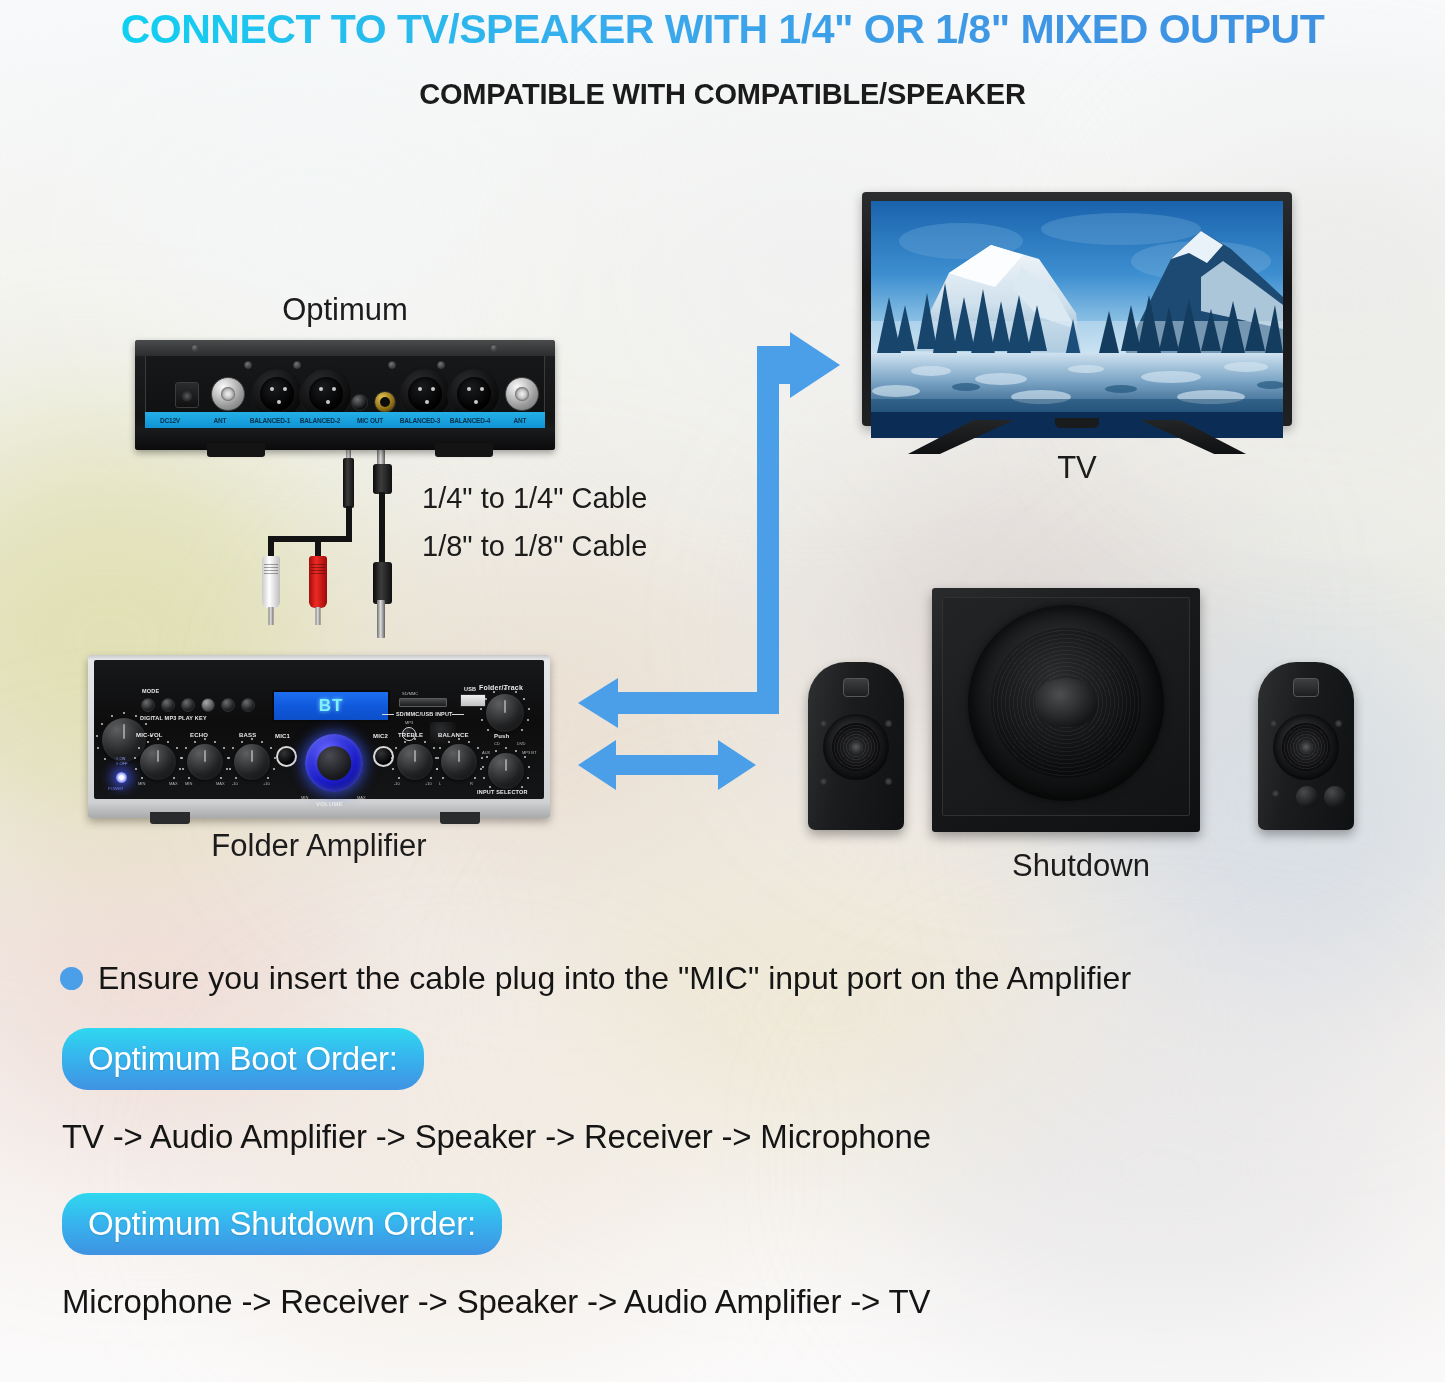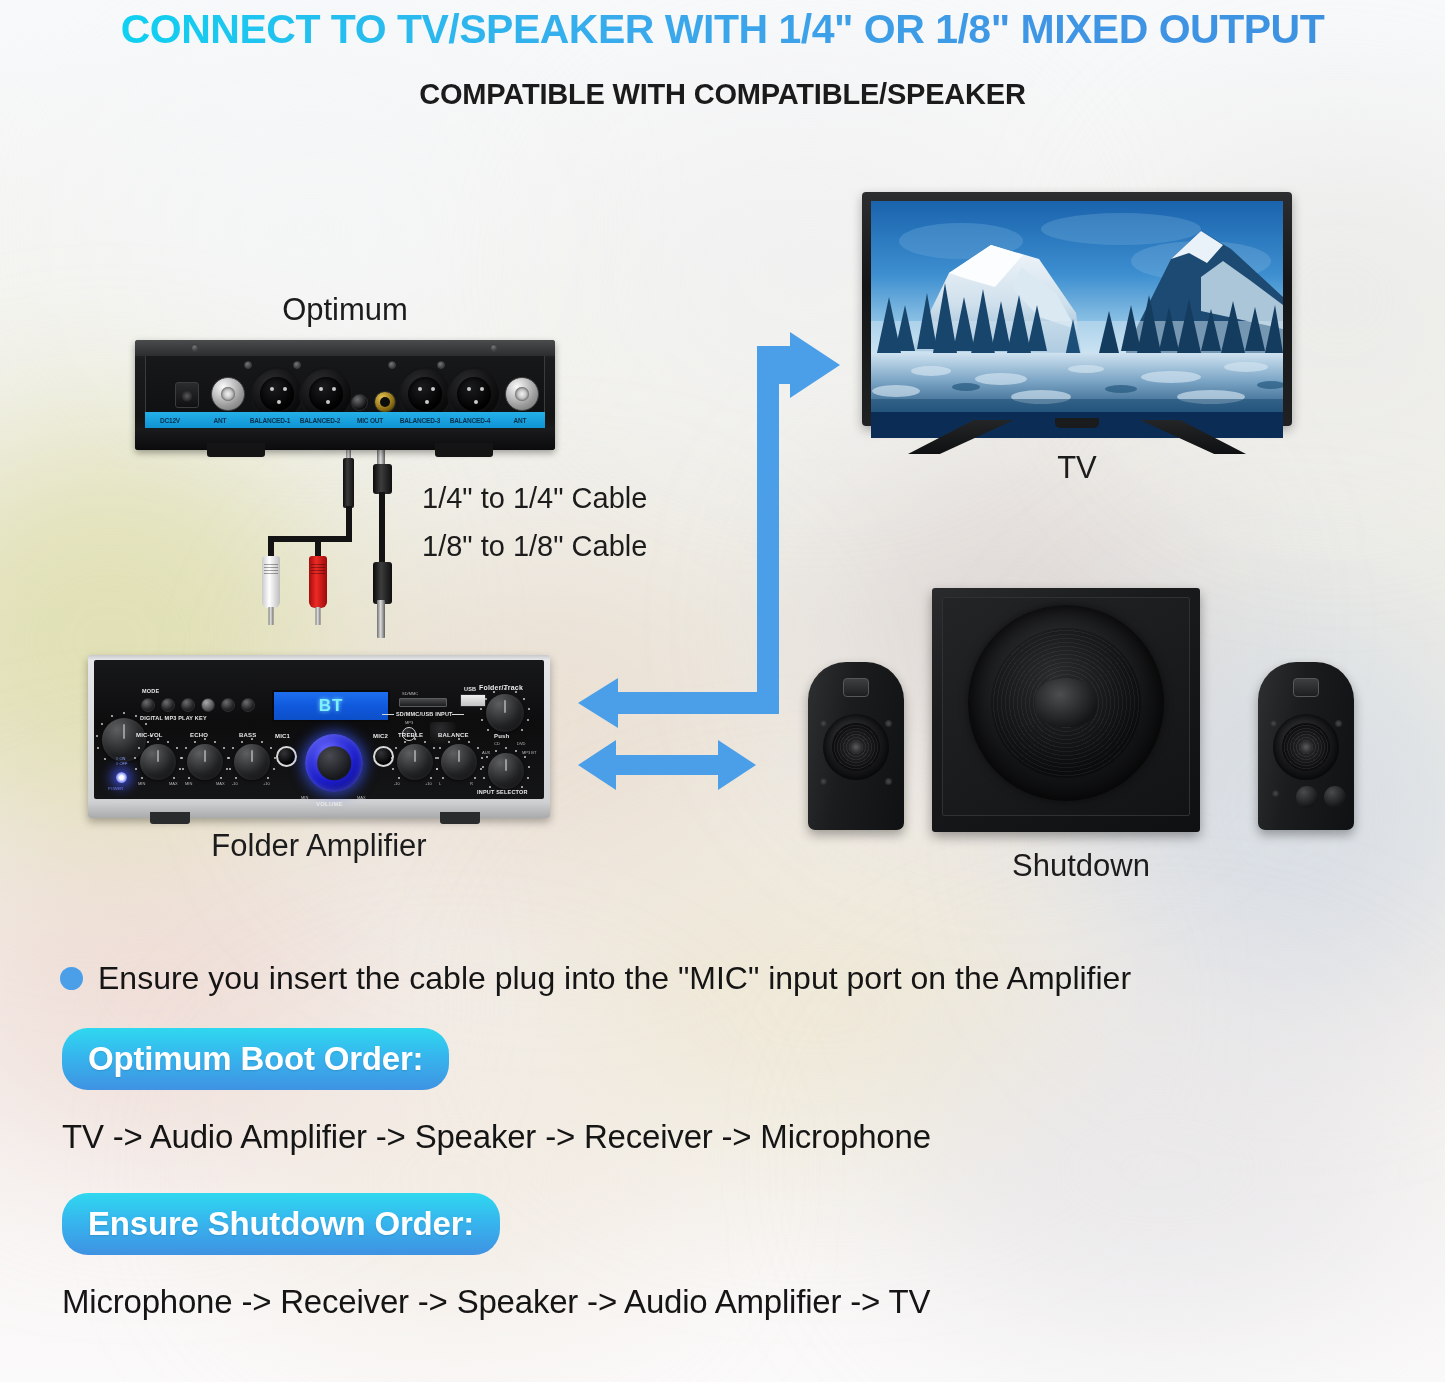--- a/index.html
+++ b/index.html
@@ -336,21 +336,21 @@
 
   
   .bullet-row { position:absolute; left:60px; top:960px; display:flex; align-items:center; gap:15px; z-index:6; }
   .bullet-dot { width:23px; height:23px; border-radius:50%; background:#4a9fe8; flex:0 0 auto; }
   .bullet-text { color:#151515; font-size:32px; white-space:nowrap; }
 
   .badge {
     position:absolute; z-index:6;
     background: linear-gradient(180deg,#2fd8ef 0%,#36b6ee 45%, #3f92e2 100%);
     border-radius:26px; color:#ffffff;
-    font-size:33px; font-weight:700; letter-spacing:-0.2px;
+    font-size:33px; font-weight:400; letter-spacing:-0.2px;
     display:flex; align-items:center; padding:0 26px;
     white-space:nowrap;
     text-shadow: 0 1px 2px rgba(0,0,0,.12);
   }
   .order-line {
     position:absolute; z-index:6; color:#151515;
     font-size:33px; white-space:nowrap; letter-spacing:-0.2px;
   }
 </style>
 </head>
@@ -793,15 +793,15 @@
   <div class="bullet-dot"></div>
   <div class="bullet-text">Ensure you insert the cable plug into the "MIC" input port on the Amplifier</div>
 </div>
 
 <div class="badge" style="left:62px; top:1028px; height:62px;">
   <span>Optimum Boot Order:</span>
 </div>
 <div class="order-line" style="left:62px; top:1118px;">TV -&gt; Audio Amplifier -&gt; Speaker -&gt; Receiver -&gt; Microphone</div>
 
 <div class="badge" style="left:62px; top:1193px; height:62px;">
-  <span>Ensure Shutdown Order:</span>
+  <span>Optimum Shutdown Order:</span>
 </div>
 <div class="order-line" style="left:62px; top:1283px;">Microphone -&gt; Receiver -&gt; Speaker -&gt; Audio Amplifier -&gt; TV</div>
 
 </body></html>

